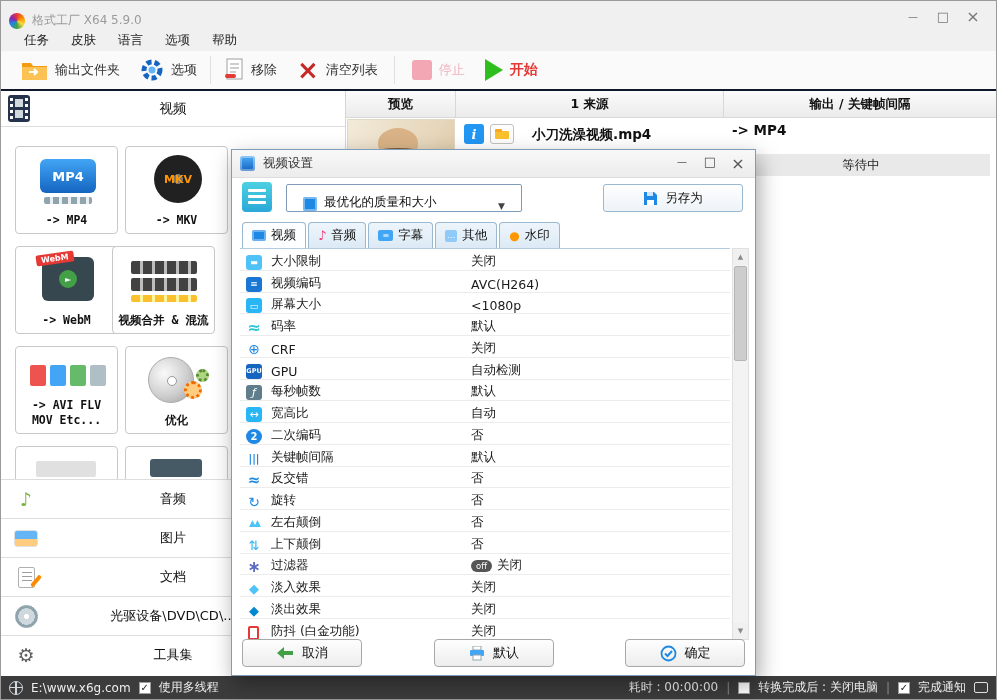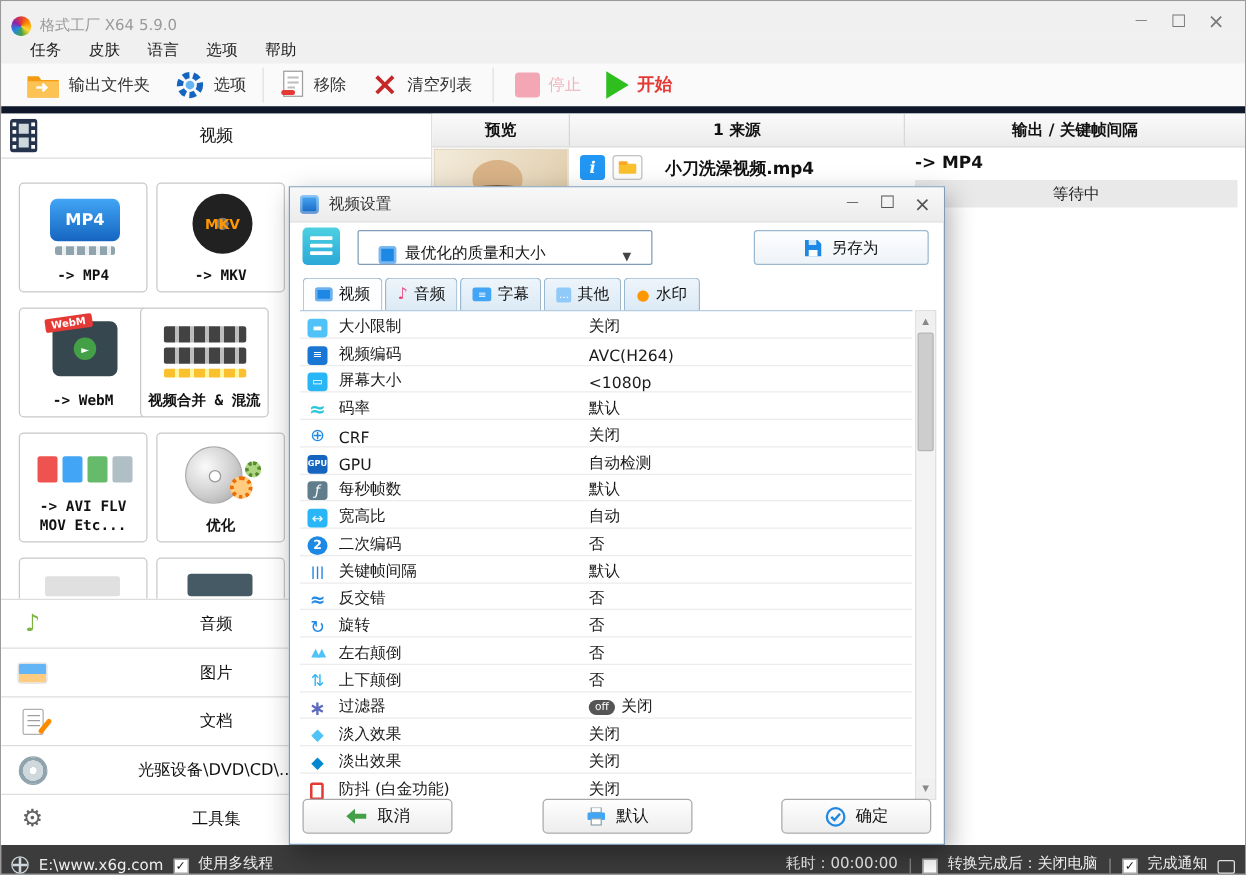--- a/index.html
+++ b/index.html
@@ -14,21 +14,21 @@
   .win-btn{width:30px;height:26px;display:flex;align-items:center;justify-content:center;color:#777;font-size:13px;cursor:default}
   .icon-min::before{content:"—";font-size:10px}
   .icon-max::before{content:"□";font-size:13px}
   .icon-close::before{content:"×";font-size:16px}
 
   
   .menubar{position:absolute;top:28px;left:0;right:0;height:22px;background:#f0f0f0;display:flex;align-items:center;padding-left:12px}
   .menu-item{font-size:12.5px;color:#222;padding:2px 11px}
 
   
-  .toolbar{position:absolute;top:50px;left:0;right:0;height:40px;background:#fafafa;border-bottom:6px solid #0f172a;display:flex;align-items:center;padding-left:10px}
+  .toolbar{position:absolute;top:50px;left:0;right:0;height:40px;background:#fafafa;border-bottom:2px solid #0f172a;display:flex;align-items:center;padding-left:10px}
   .tb-btn{display:flex;align-items:center;gap:7px;padding:4px 10px;font-size:13px;color:#333}
   .tb-sep{width:1px;height:28px;background:#e0e0e0;margin:0 3px}
   .stop-sq{width:20px;height:20px;border-radius:3px;background:#f3a7b4}
   .stop-label{color:#eeb3bd}
   .play-tri{width:0;height:0;border-left:18px solid #2ebf1e;border-top:11px solid transparent;border-bottom:11px solid transparent}
   .start-label{color:#e53935;font-weight:bold;font-size:14px}
   .clear-x{font-size:26px;font-weight:bold;color:#c62828;line-height:20px}
 
   
   .content{position:absolute;top:90px;left:0;right:0;bottom:23px;background:#fff}
@@ -81,21 +81,21 @@
   .hat-band{position:absolute;left:26px;top:28px;width:48px;height:9px;border-radius:50%;background:#7a5c3e}
   .hat-brim{position:absolute;left:14px;top:32px;width:72px;height:18px;border-radius:50%;background:#cfa978;border:1px solid #bb9565}
   .td2{width:268px;display:flex;align-items:flex-start;gap:6px;padding:6px 4px 0 8px}
   .info-btn{width:20px;height:20px;border-radius:3px;background:#2196f3;color:#fff;font-family:"DejaVu Serif",serif;font-style:italic;font-weight:bold;font-size:13px;display:flex;align-items:center;justify-content:center}
   .folder-btn{position:relative;width:24px;height:20px;border:1px solid #c0c0c0;border-radius:3px;background:#fdfdfd}
   .folder-btn::before{content:"";position:absolute;left:4px;top:6px;width:14px;height:8px;background:#fbc02d;border-radius:1px}
   .folder-btn::after{content:"";position:absolute;left:4px;top:4px;width:7px;height:3px;background:#f9a825;border-radius:1px 1px 0 0}
   .fname{font-size:13.5px;font-weight:bold;color:#111;margin:2px 0 0 12px}
   .td3{flex:1;padding:4px 6px 0 8px}
   .target{font-size:13.5px;font-weight:bold;color:#111}
-  .status-band{margin-top:6px;height:22px;background:#e9e9e9;display:flex;align-items:center;justify-content:center;font-size:12.5px;color:#222}
+  .status-band{margin-top:16px;height:22px;background:#e9e9e9;display:flex;align-items:center;justify-content:center;font-size:12.5px;color:#222}
 
   
   .dialog{position:absolute;left:230px;top:148px;width:525px;height:527px;background:#fff;border:1px solid #7f9db9;box-shadow:3px 8px 20px rgba(0,0,0,.35);z-index:10}
   .dlg-title{height:28px;background:linear-gradient(#f8f8f8,#ececec);border-bottom:1px solid #ddd;display:flex;align-items:center;padding:0 8px}
   .dlg-icon{width:15px;height:15px;border-radius:3px;background:linear-gradient(#4dabf5,#1565c0);margin-right:8px;box-shadow:inset 0 0 0 2px rgba(255,255,255,.35)}
   .dlg-title-text{font-size:12.5px;color:#333}
   .dlg-controls{margin-left:auto;display:flex;gap:10px;color:#555}
   .dlg-cbtn{width:18px;text-align:center;font-size:12px}
   .profile-row{position:absolute;top:34px;left:10px;right:10px;height:28px}
   .profile-icon{position:absolute;left:0;top:-2px;width:30px;height:30px;border-radius:4px;background:linear-gradient(#4dd0e1,#2aa8d8)}
@@ -141,21 +141,21 @@
   .vscroll{position:absolute;top:98px;right:6px;width:17px;height:392px;background:#f3f3f3;border:1px solid #e0e0e0}
   .sc-up,.sc-dn{position:absolute;left:0;right:0;height:16px;background:#f0f0f0;color:#888;font-size:7px;display:flex;align-items:center;justify-content:center}
   .sc-up{top:0}.sc-up::before{content:"▲"}
   .sc-dn{bottom:0}.sc-dn::before{content:"▼"}
   .sc-thumb{position:absolute;left:1px;right:1px;top:17px;height:95px;background:#cdcdcd;border:1px solid #b5b5b5;border-radius:2px}
   .dlg-buttons{position:absolute;bottom:8px;left:10px;right:10px;height:28px}
   .dlg-btn{position:absolute;top:0;width:120px;height:28px;border:1px solid #a8a8a8;border-radius:4px;background:linear-gradient(#fefefe,#ededed);display:flex;align-items:center;justify-content:center;gap:8px;font-size:13px;color:#111}
   .b-cancel{left:0}.b-default{left:192px}.b-ok{right:0}
 
   
-  .statusbar{position:absolute;left:0;right:0;bottom:0;height:23px;background:#3c3c3c;color:#eee;font-size:12px;display:flex;align-items:flex-end;padding:0 8px;gap:8px}
+  .statusbar{position:absolute;left:0;right:0;bottom:0;height:23px;background:#3c3c3c;color:#eee;font-size:12px;display:flex;align-items:center;padding:0 8px;gap:8px}
   .globe{position:relative;width:14px;height:14px;border:1.5px solid #cfd8dc;border-radius:50%;flex:none}
   .globe::before{content:"";position:absolute;left:0;right:0;top:5px;height:1.5px;background:#cfd8dc}
   .globe::after{content:"";position:absolute;left:5px;top:0;bottom:0;width:1.5px;background:#cfd8dc}
   .cb{width:12px;height:12px;background:#fff;border:1px solid #9e9e9e;display:inline-flex;align-items:center;justify-content:center;font-size:10px;color:#222;flex:none}
   .cb.checked::before{content:"✓"}
   .sb-spacer{flex:1}
   .sb-sep{color:#8a8a8a}
   .sb-icon{width:14px;height:11px;border:1.5px solid #e0e0e0;border-radius:2px}
 </style>
 </head>

